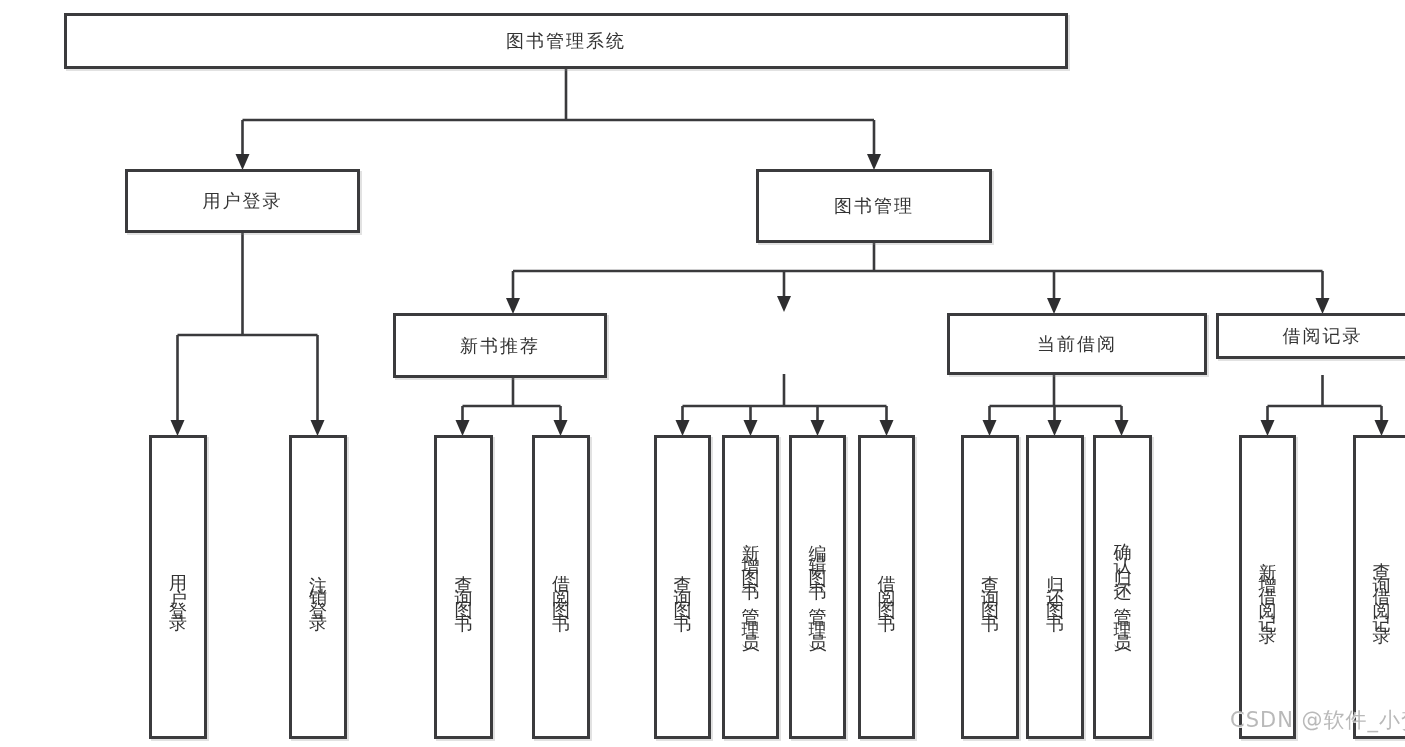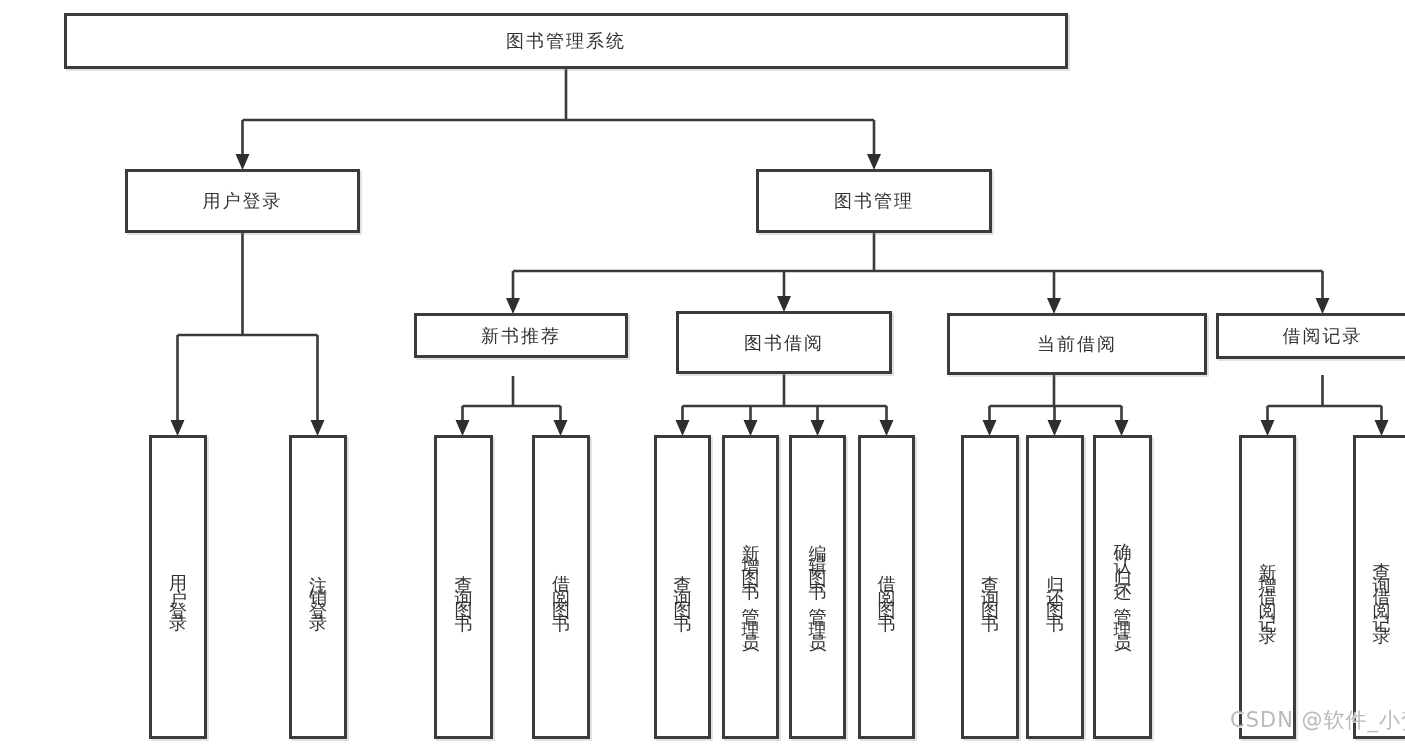--- a/index.html
+++ b/index.html
@@ -90,29 +90,26 @@
     </g>
   </svg>
 
   <div class="node h" style="left:20px;top:13px;width:1004px;height:56px">
     <span class="lbl">图书管理系统</span>
   </div>
 
   <div class="node h" style="left:81px;top:169px;width:235px;height:64px">
     <span class="lbl">用户登录</span>
   </div>
-  <div class="node h" style="left:712px;top:169px;width:236px;height:64px">
+  <div class="node h" style="left:712px;top:169px;width:236px;height:74px">
     <span class="lbl">图书管理</span>
   </div>
 
-  <div class="node h" style="left:370px;top:313px;width:214px;height:45px">
+  <div class="node h" style="left:349px;top:313px;width:214px;height:65px">
     <span class="lbl">新书推荐</span>
-  </div>
-  <div class="node h" style="left:632px;top:311px;width:216px;height:63px">
-    <span class="lbl">图书借阅</span>
   </div>
   <div class="node h" style="left:903px;top:313px;width:260px;height:62px">
     <span class="lbl">当前借阅</span>
   </div>
   <div class="node h" style="left:1172px;top:313px;width:213px;height:46px">
     <span class="lbl">借阅记录</span>
   </div>
 
   <div class="node v" style="left:105px;top:435px;width:58px;height:304px">
     <span class="lbl">用户登录</span>

